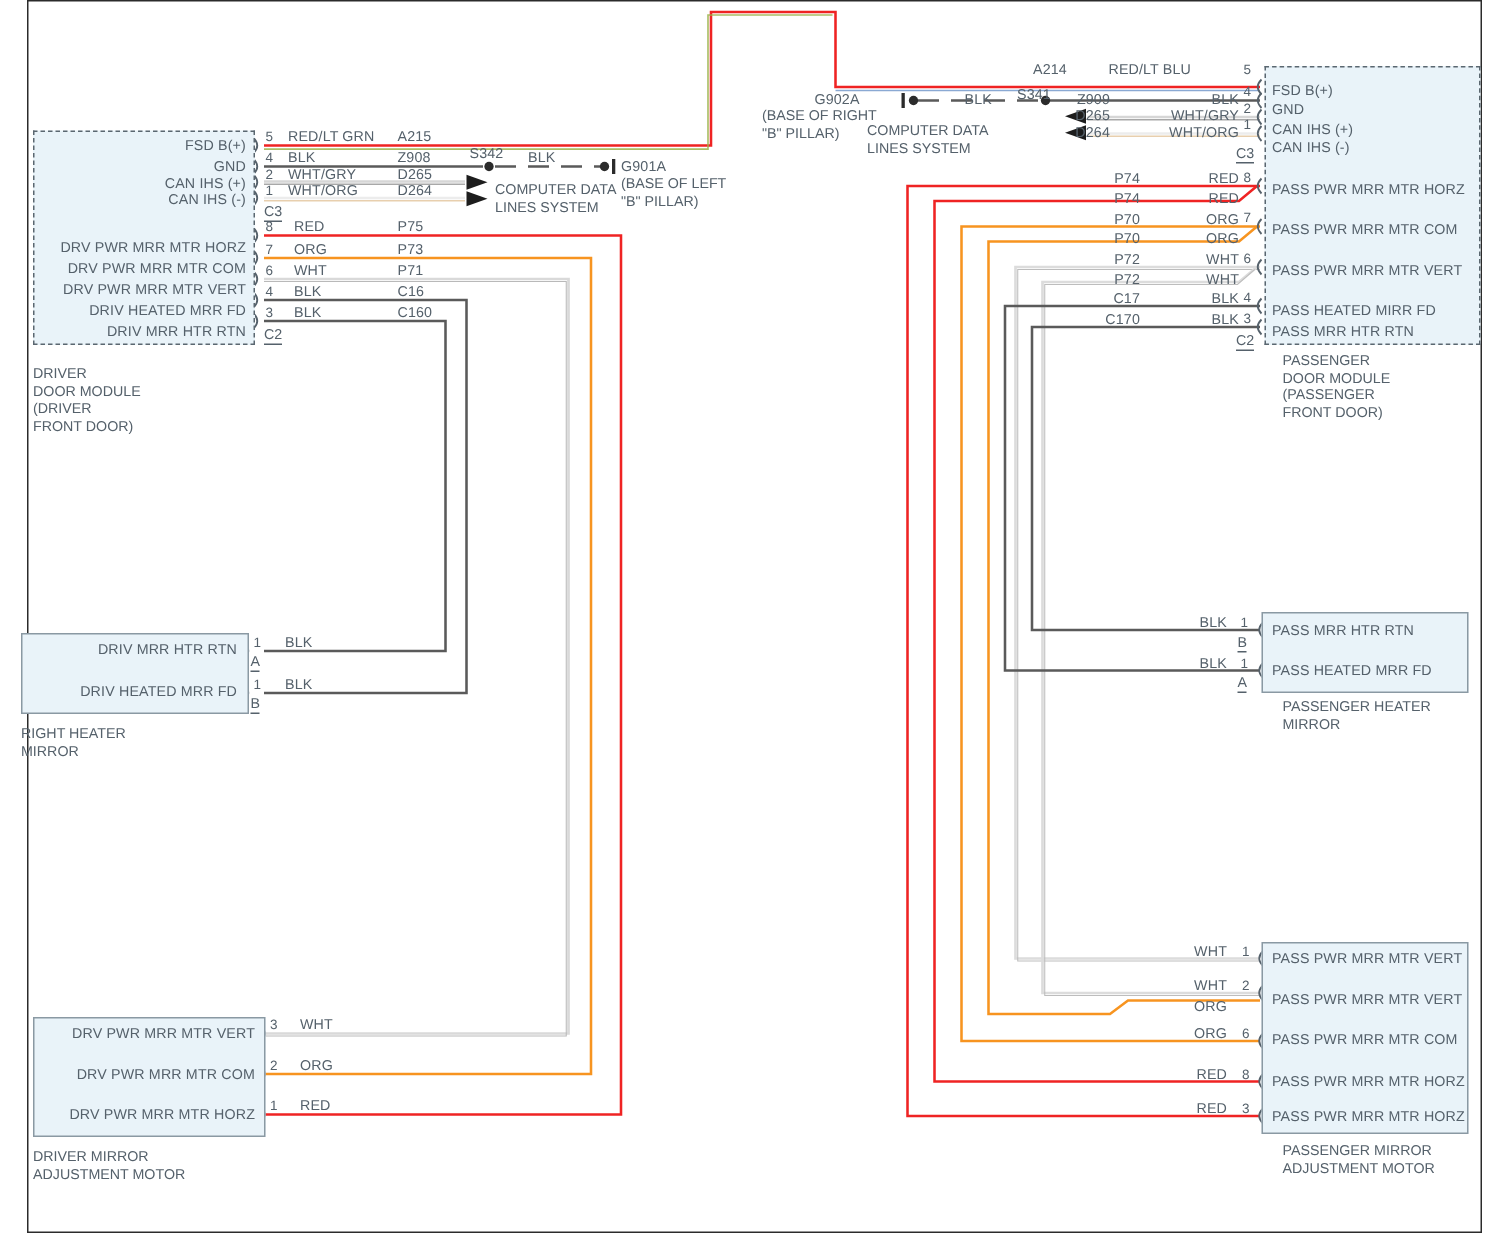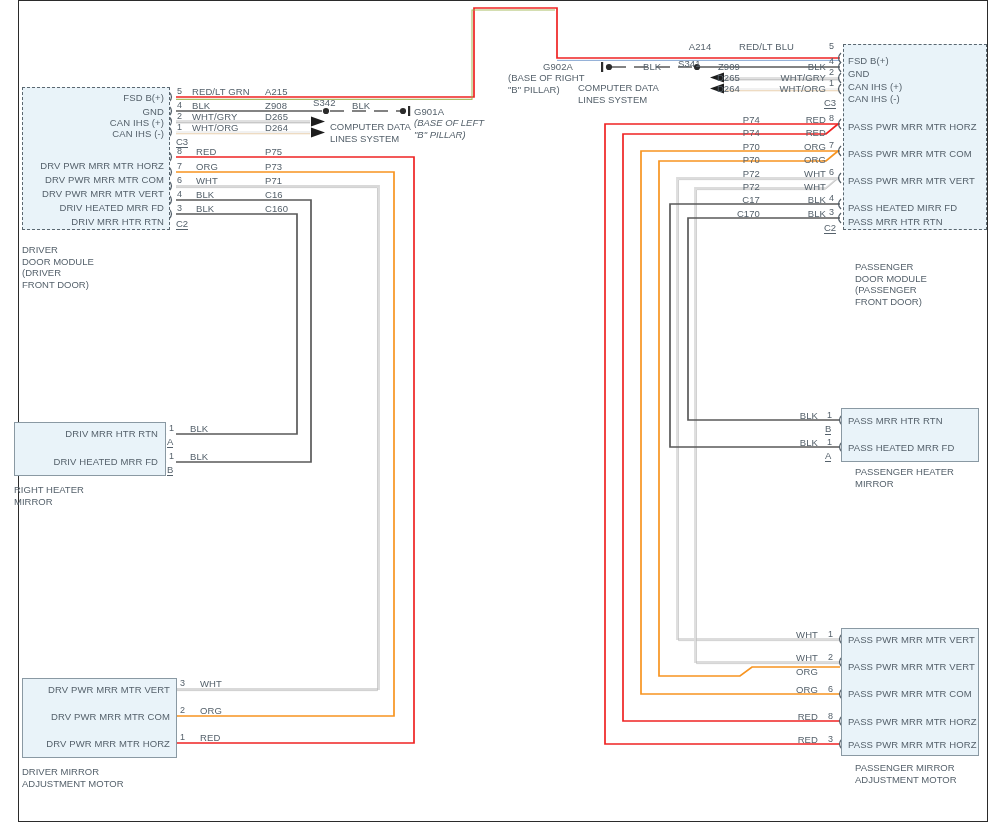--- a/index.html
+++ b/index.html
@@ -194,21 +194,21 @@
   <div class="conn-id" style="left:176px;top:218px;">C2</div>
 
   <div class="cap" style="left:22px;top:244px;">DRIVER
 DOOR MODULE
 (DRIVER
 FRONT DOOR)</div>
 
   <div class="lbl" style="left:313px;top:97px;">S342</div>
   <div class="lbl" style="left:352px;top:100px;">BLK</div>
   <div class="lbl" style="left:414px;top:106px;">G901A</div>
-  <div class="cap" style="left:414px;top:117px;font-style:italic;">(BASE OF LEFT
+  <div class="cap" style="left:414px;top:117px;">(BASE OF LEFT
 "B" PILLAR)</div>
   <div class="cap" style="left:330px;top:121px;">COMPUTER DATA
 LINES SYSTEM</div>
 
   <div class="lbl r" style="left:660px;top:41px;width:80px;text-align:center;">A214</div>
   <div class="lbl r" style="left:660px;top:61px;width:80px;">Z909</div>
   <div class="lbl r" style="left:660px;top:72px;width:80px;">D265</div>
   <div class="lbl r" style="left:660px;top:83px;width:80px;">D264</div>
 
   <div class="lbl r" style="left:710px;top:41px;width:84px;">RED/LT BLU</div>
@@ -261,21 +261,21 @@
   <div class="pin" style="left:829px;top:207px;">3</div>
 
   <div class="lbl" style="left:848px;top:121px;">PASS PWR MRR MTR HORZ</div>
   <div class="lbl" style="left:848px;top:148px;">PASS PWR MRR MTR COM</div>
   <div class="lbl" style="left:848px;top:175px;">PASS PWR MRR MTR VERT</div>
   <div class="lbl" style="left:848px;top:202px;">PASS HEATED MIRR FD</div>
   <div class="lbl" style="left:848px;top:216px;">PASS MRR HTR RTN</div>
 
   <div class="conn-id" style="left:824px;top:222px;">C2</div>
 
-  <div class="cap r" style="left:855px;top:261px;width:124px;">PASSENGER
+  <div class="cap r" style="left:855px;top:235px;width:124px;">PASSENGER
 DOOR MODULE
 (PASSENGER
 FRONT DOOR)</div>
 
   <div class="lbl r" style="left:22px;top:428px;width:136px;">DRIV MRR HTR RTN</div>
   <div class="lbl r" style="left:22px;top:456px;width:136px;">DRIV HEATED MRR FD</div>
   <div class="pin" style="left:169px;top:423px;">1</div>
   <div class="pin" style="left:169px;top:451px;">1</div>
   <div class="lbl" style="left:190px;top:423px;">BLK</div>
   <div class="lbl" style="left:190px;top:451px;">BLK</div>

